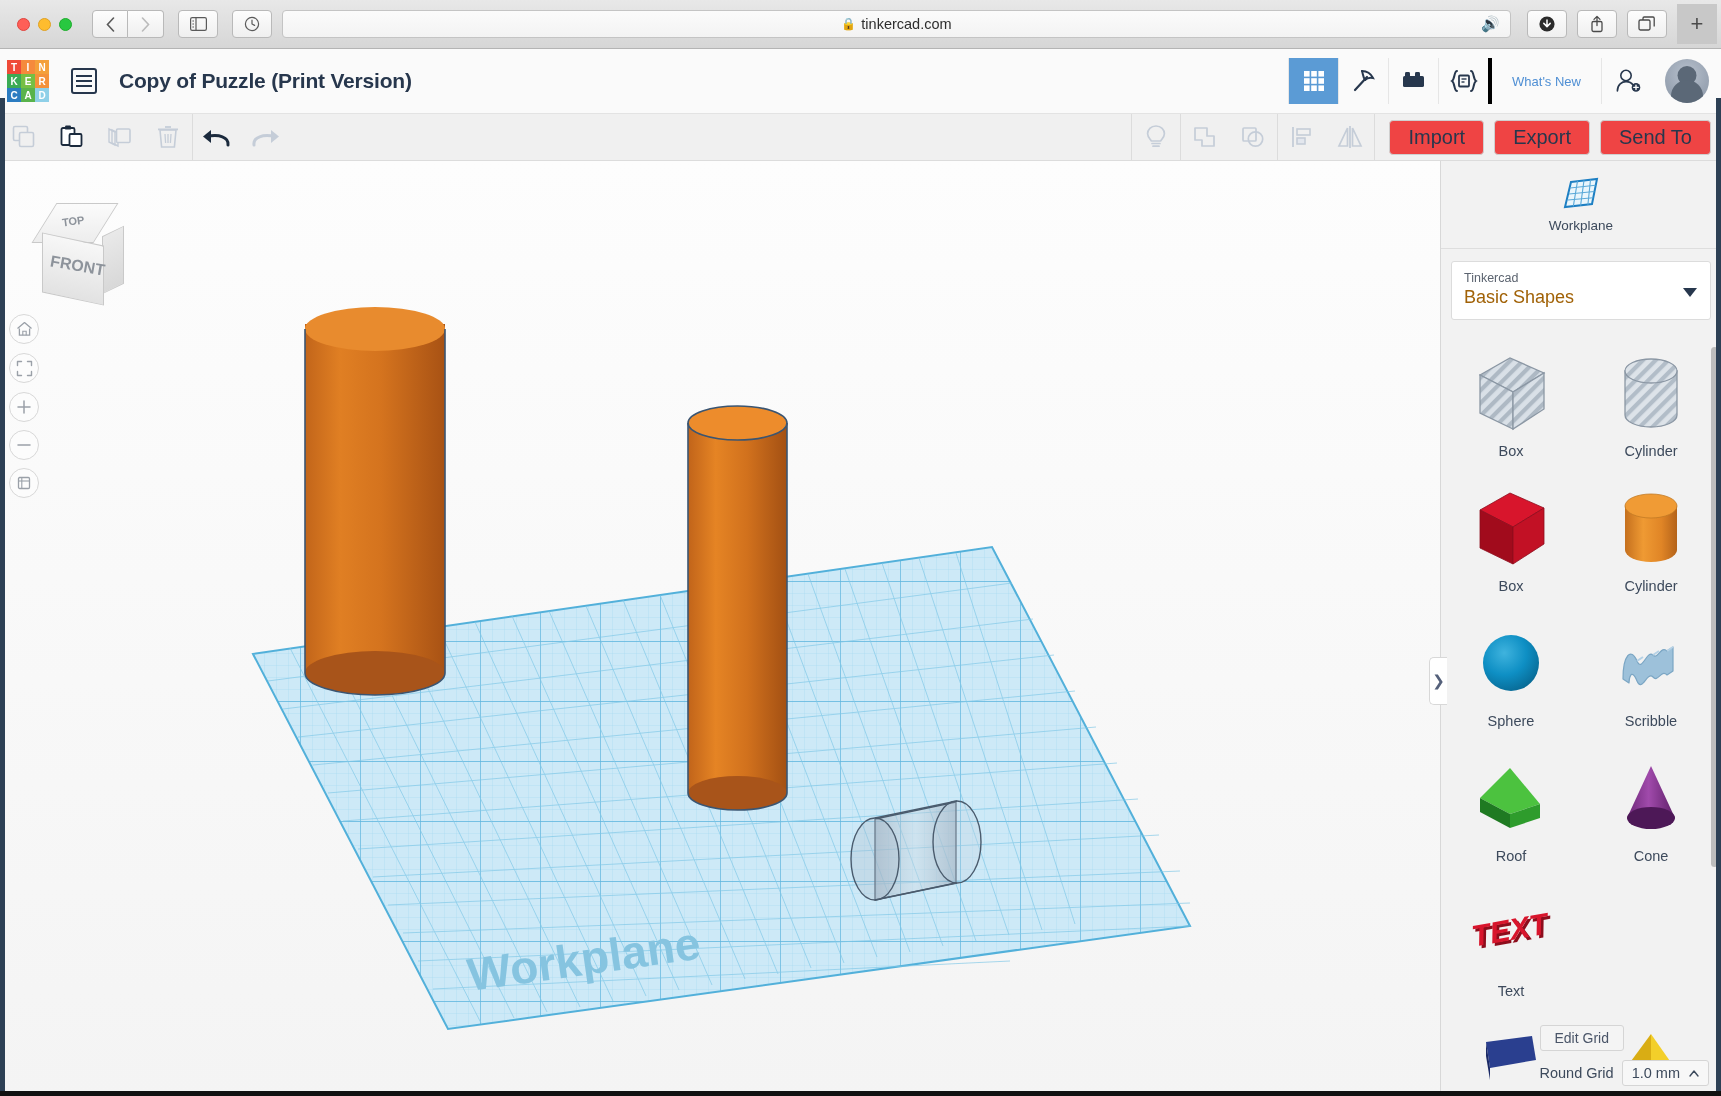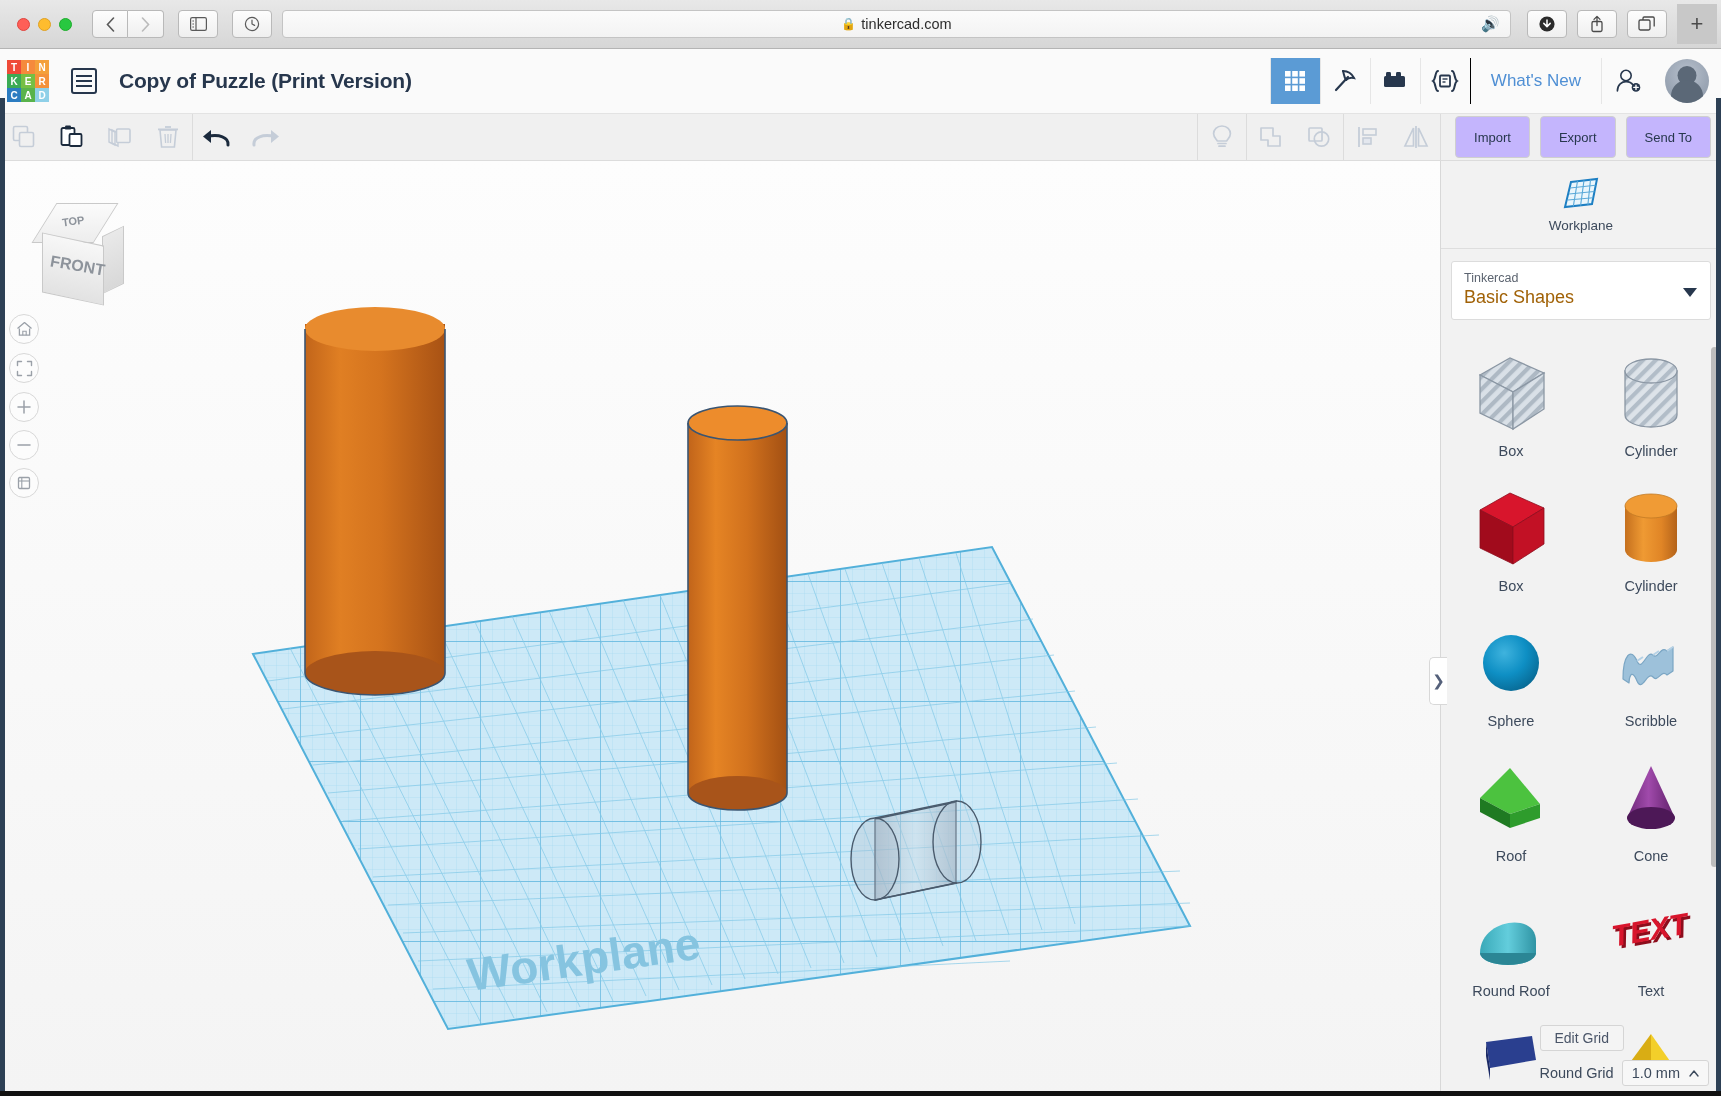--- a/index.html
+++ b/index.html
@@ -61,40 +61,40 @@
      color:#fff; font-size:10px; font-weight:bold; font-family:"Liberation Sans",sans-serif;}
   #doclist-icon{ margin-left:22px; width:26px; height:26px; border:2px solid #27374d; border-radius:3px;
      display:flex; flex-direction:column; justify-content:center; gap:2.5px; padding:0 3px;}
   #doclist-icon i{ display:block; height:2.4px; background:#27374d; }
   #design-title{ margin-left:22px; font-size:21px; font-weight:bold; color:#27374d;
      letter-spacing:-.2px; }
   #header-right{ margin-left:auto; display:flex; align-items:center; height:65px;}
   .hdr-icon-btn{ width:50px; height:46px; display:flex; align-items:center; justify-content:center;
      border-left:1px solid #e6e6e6; }
   .hdr-icon-btn.active{ background:#5b9bd5; }
-  #whats-new{ color:#4f8fd4; font-size:17px; padding:0 20px; border-left:1px solid #000000;
+  #whats-new{ color:#4f8fd4; font-size:13px; padding:0 20px; border-left:4px solid #000000;
      display:flex; align-items:center; height:46px;}
   #add-user-btn{ width:54px; height:46px; display:flex;align-items:center;justify-content:center;
      border-left:1px solid #e6e6e6;}
   #avatar{ width:44px;height:44px;border-radius:50%;margin:0 12px 0 10px;
      background:radial-gradient(circle at 50% 35%, #b9c2ce 0%, #9aa5b4 60%, #8d99a8 100%);
      overflow:hidden; position:relative; }
   #avatar .head{position:absolute; left:50%; top:16%; transform:translateX(-50%);
      width:19px;height:19px;border-radius:50%;background:#5b6877;}
   #avatar .body{position:absolute; left:50%; top:48%; transform:translateX(-50%);
      width:32px;height:30px;border-radius:16px 16px 0 0;background:#5b6877;}
 
   
   #toolbar{ position:absolute; left:0; top:65px; width:1721px; height:47px;
     background:#f0f0f0; border-bottom:1px solid #dcdcdc; display:flex; align-items:center;}
   .tb-btn{ width:48px;height:47px;display:flex;align-items:center;justify-content:center;}
   .tb-sep{ width:1px;height:47px;background:#dcdcdc;}
   #toolbar-right{ margin-left:auto; display:flex; align-items:center; height:47px;}
-  .txt-btn{ height:42px; padding:0 18px; border:1px solid #cfcfcf; border-radius:4px;
-    background:#c4b5fd; color:#27374d; font-size:13px; display:flex;align-items:center;
+  .txt-btn{ height:35px; padding:0 18px; border:1px solid #cfcfcf; border-radius:4px;
+    background:#ef4444; color:#27374d; font-size:20px; display:flex;align-items:center;
     margin-right:10px;}
 
   
   #canvas{ position:absolute; left:0; top:112px; width:1440px; height:935px;
     background:linear-gradient(#fdfdfd,#f4f4f4); overflow:hidden;}
 
   #view-cube{ position:absolute; left:28px; top:42px; width:94px; height:92px;}
   .vc-face{ position:absolute; }
   #vc-top{ left:16px; top:0; width:62px; height:40px;
     background:linear-gradient(#fbfbfb,#ededed);
@@ -685,36 +685,20 @@
             </svg>
           </div>
           <div class="nm">Cone</div>
         </div>
       </div>
 
       <div class="shape-row">
         <div class="shape-cell">
           <div class="shape-art">
             <svg width="90" height="88" viewBox="0 0 90 88">
-              <defs>
-                  <linearGradient id="rr" x1="0" y1="0" x2="1" y2="0">
-                <stop offset="0%" stop-color="#39a9b8"></stop>
-                    <stop offset="50%" stop-color="#63cddc"></stop>
-                <stop offset="100%" stop-color="#2f94a4"></stop>
-                  </linearGradient>
-                </defs>
-              <path d="M14,62 C14,28 70,20 70,50 L70,62 A28,12 0 0 1 14,62 Z" fill="url(#rr)"></path>
-              <path d="M14,62 A28,12 0 0 0 70,62" fill="#2b8695"></path>
-            </svg>
-          </div>
-          <div class="nm">Round Roof</div>
-        </div>
-        <div class="shape-cell">
-          <div class="shape-art">
-            <svg width="90" height="88" viewBox="0 0 90 88">
               <g transform="rotate(-10 45 42)">
                 <text x="8" y="52" font-family="Liberation Sans, sans-serif" font-size="30" font-weight="bold" font-style="italic" fill="#8d0d1c">TEXT</text>
                 <text x="6" y="49" font-family="Liberation Sans, sans-serif" font-size="30" font-weight="bold" font-style="italic" fill="#d8152c">TEXT</text>
               </g>
             </svg>
           </div>
           <div class="nm">Text</div>
         </div>
       </div>
 

